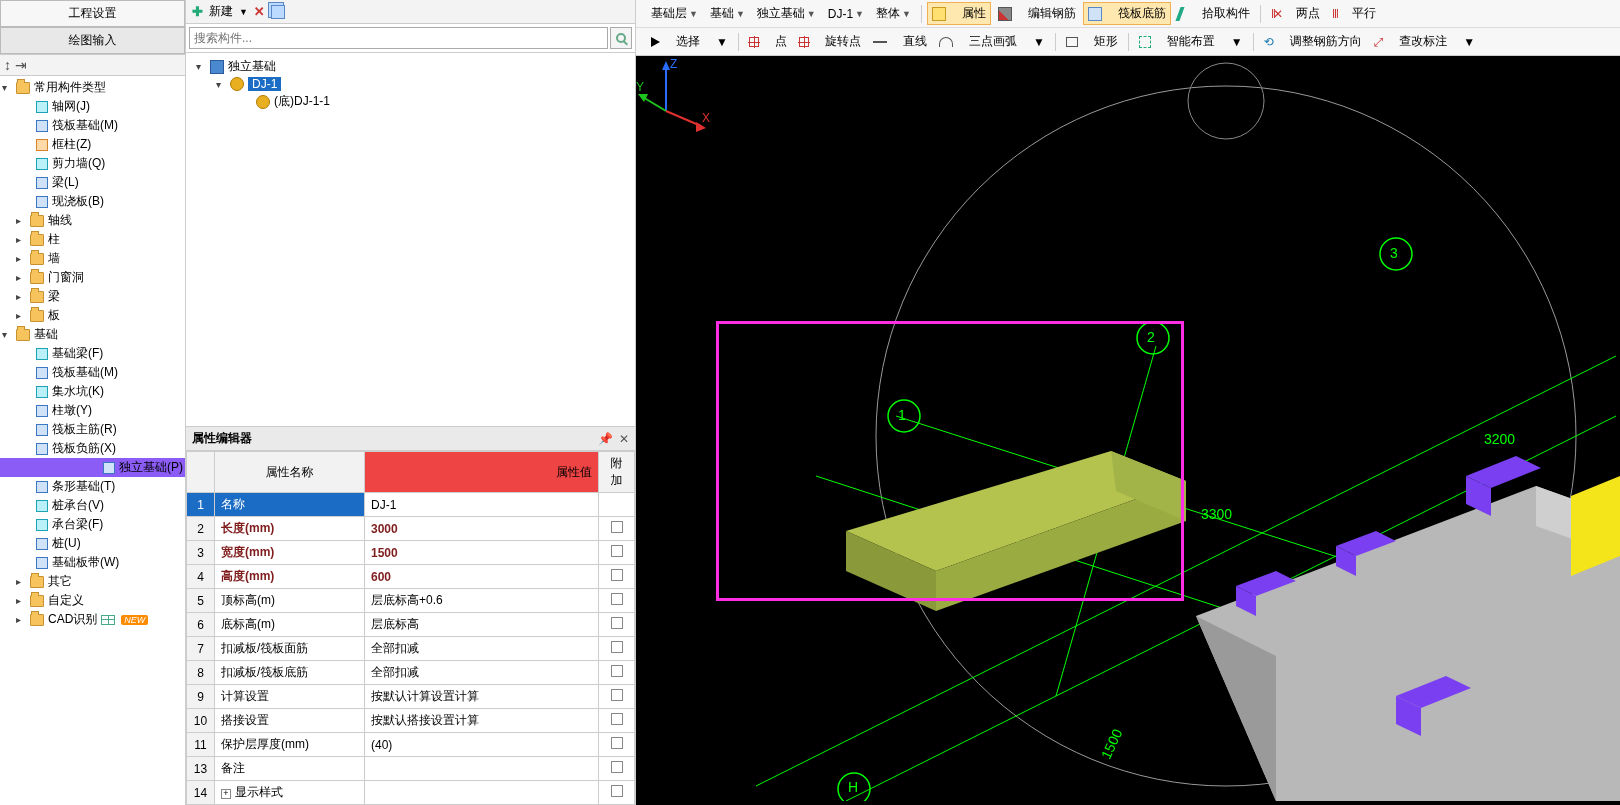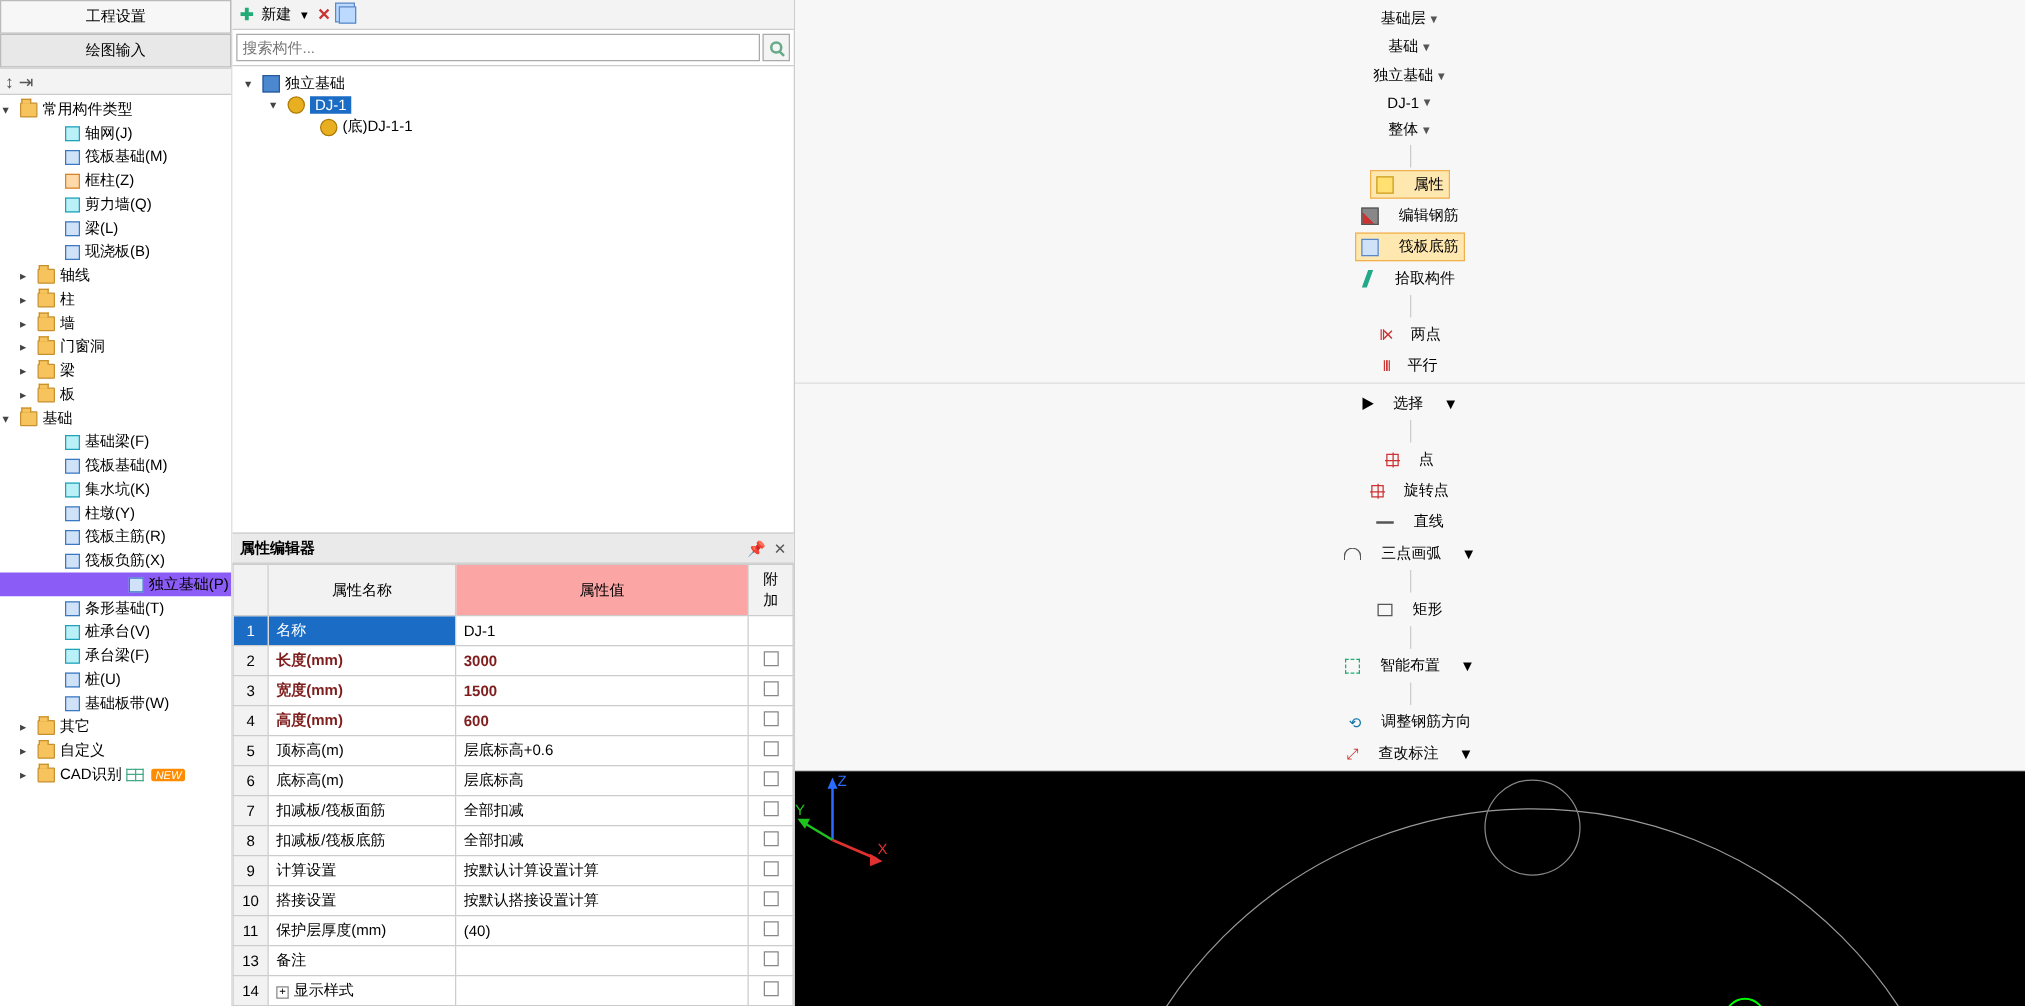--- a/index.html
+++ b/index.html
@@ -11,21 +11,21 @@
 .left-tab { text-align: center; padding: 4px 0; border: 1px solid #bbb; background: #f7f7f7; cursor: pointer; }
 .left-tab.active { background: #e8e8e8; }
 .left-toolstrip { display: flex; align-items: center; gap: 4px; padding: 2px 4px; border-top: 1px solid #ccc; border-bottom: 1px solid #ccc; background: #f3f3f3; }
 .ts-btn { font-size: 14px; cursor: pointer; color: #555; }
 
 .tree { flex: 1; overflow: auto; padding: 2px 0; background: #fff; }
 .tree-row { display: flex; align-items: center; gap: 4px; padding: 1px 2px; white-space: nowrap; cursor: pointer; }
 .tree-row.hl { background: #8b5cf6; justify-content: flex-end; }
 .indent0 { padding-left: 2px; }
 .indent1 { padding-left: 16px; }
-.indent2 { padding-left: 52px; }
+.indent2 { padding-left: 36px; }
 .caret { color: #444; width: 10px; display: inline-block; font-size: 10px; }
 .folder-icon { width: 14px; height: 12px; background: #f6c35c; border: 1px solid #c8902f; border-radius: 1px; position: relative; }
 .folder-icon::before { content: ""; position: absolute; top: -4px; left: 0; width: 6px; height: 3px; background: #f6c35c; border: 1px solid #c8902f; border-bottom: none; }
 .leaf-icon { width: 12px; height: 12px; display: inline-block; border: 1px solid #3a78c4; background: #cfe2f8; }
 .leaf-icon.cyan { border-color: #1ea2b8; background: #baf0f8; }
 .leaf-icon.orange { border-color: #d7832a; background: #ffd9a8; }
 .badge-new { font-size: 9px; color: #fff; background: #ff8b00; padding: 0 3px; border-radius: 2px; margin-left: 2px; font-style: italic;}
 .grid-icon { width: 14px; height: 10px; background:
   linear-gradient(#4a8 0 0) 0 0/100% 1px no-repeat,
   linear-gradient(#4a8 0 0) 0 50%/100% 1px no-repeat,
@@ -55,34 +55,34 @@
 .gear-icn{width:14px;height:14px;border-radius:50%;background:#e8b020;border:1px solid #b07a00;display:inline-block;}
 .sel{background:#1a6cc4;color:#fff;padding:0 4px;}
 
 .prop-header { display: flex; align-items: center; background: #eaeaea; border-top: 1px solid #ccc; border-bottom: 1px solid #ccc; padding: 3px 6px; }
 .prop-header .title { font-weight: bold; flex:1;}
 .pin-icon,.x-icon{font-size:12px;cursor:pointer;margin-left:6px;color:#555;}
 
 .prop-table { width: 100%; border-collapse: collapse; table-layout: fixed; }
 .prop-table th,.prop-table td{ border:1px solid #ccc; padding:3px 6px; height:22px; overflow:hidden;}
 .prop-table th{ background:#f2f2f2; font-weight:normal;}
-.prop-table th.val{ background:#fca5a5;}
+.prop-table th.val{ background:#ef4444;text-align:right;}
 .rownum{ width:28px; text-align:center; background:#f2f2f2;}
 .chkcell{ width:36px; text-align:center;}
 .prop-name{ width:150px;}
 .row-sel td{ background:#1a6cc4;color:#fff;}
 .row-sel td.valcell,.row-sel td.chkcell{ background:#fff;color:#000;}
 .dim{color:#7f1d1d;font-weight:bold;}
 .plus{width:10px;height:10px;border:1px solid #888;display:inline-flex;align-items:center;justify-content:center;font-size:9px;line-height:1;margin-right:4px;}
 .chk{width:12px;height:12px;border:1px solid #888;display:inline-block;}
 
 
 .viewport { flex:1; display:flex; flex-direction:column; background:#fff;}
 .vp-toolbars{ border-bottom:1px solid #ccc; background:#f7f7f7;}
-.vp-row{ display:flex; align-items:center; padding:2px 4px; gap:2px; flex-wrap:nowrap;flex-direction:column;}
+.vp-row{ display:flex; align-items:center; padding:2px 4px; gap:2px; flex-wrap:nowrap;}
 .vp-row + .vp-row{ border-top:1px solid #ddd;}
 .dd{ display:flex; align-items:center; border:1px solid transparent; padding:1px 4px; gap:2px; cursor:pointer;}
 .dd .arr{ font-size:9px;color:#555;}
 .tb-btn{ display:flex; align-items:center; gap:16px; padding:2px 4px; border:1px solid transparent; cursor:pointer;}
 .tb-btn.active{ border:1px solid #f0b050; background:#ffe8b0;}
 .sep{ width:1px; height:18px; background:#ccc; margin:0 3px;}
 .ic{width:14px;height:14px;display:inline-block;}
 .ic-prop{background:#ffe070;border:1px solid #cc9a20;}
 .ic-rebar{background:linear-gradient(45deg,#c33 40%,transparent 40%),#888;border:1px solid #555;}
 .ic-list{background:#cfe2f8;border:1px solid #5a88c4;}

